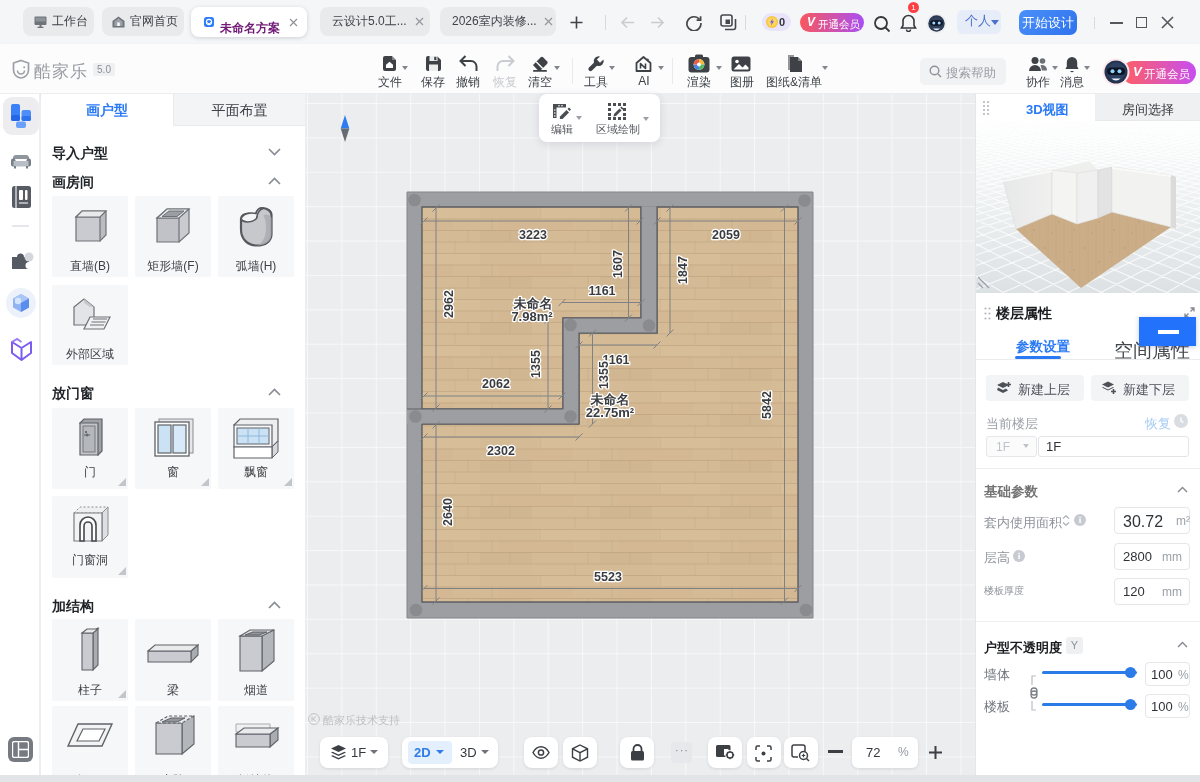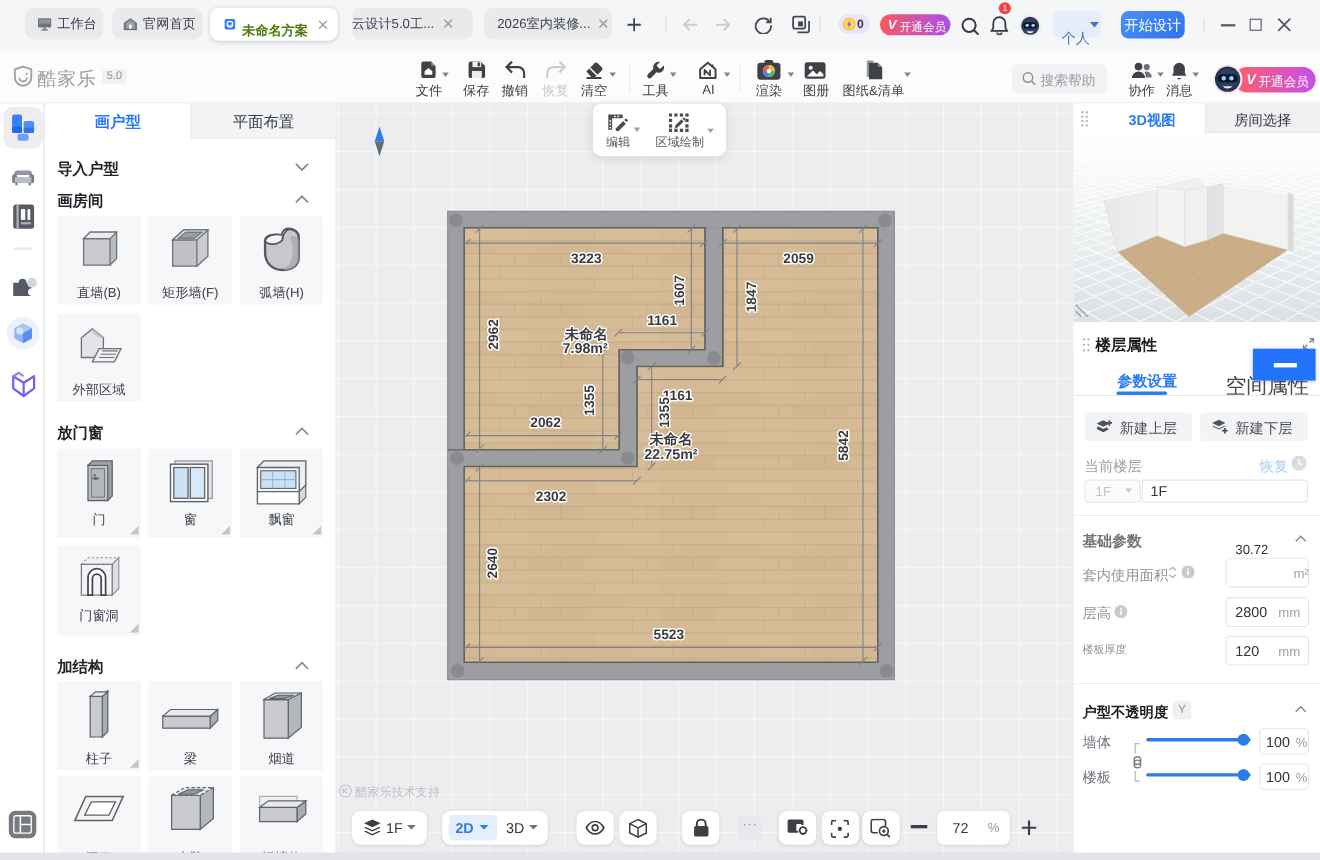--- a/index.html
+++ b/index.html
@@ -39,28 +39,28 @@
     </svg>
   <span style="margin-left:5px">官网首页</span>
 </div>
 
 <div class="tab" style="left:191px;width:116px;height:30px;background:#fff;box-shadow:0 1px 4px rgba(30,40,60,.18);">
   <svg style="margin-left:13px" width="10" height="10" viewBox="0 0 10 10">
       <rect width="10" height="10" rx="2.5" fill="#2e7cf6"></rect>
       <circle cx="5" cy="5" r="2.6" fill="none" stroke="#fff" stroke-width="1.1"></circle>
       <path d="M3.5 5.2 a1.5 1.5 0 0 0 3 0" fill="none" stroke="#fff" stroke-width="0.9"></path>
     </svg>
-  <span style="margin-left:6px;font-weight:bold;color:#4d7c0f;margin-top:13px;">未命名方案</span>
+  <span style="margin-left:6px;font-weight:bold;color:#701a75;margin-top:13px;">未命名方案</span>
   <svg style="margin-left:9px" width="9" height="9" viewBox="0 0 9 9">
       <path d="M1 1 L8 8 M8 1 L1 8" stroke="#8e9298" stroke-width="1.2"></path>
     </svg>
 </div>
 
 <div class="tab" style="left:320px;width:110px;color:#3f434a;">
-  <span style="">云设计5.0工...</span>
+  <span style="margin-left:12px">云设计5.0工...</span>
   <svg style="margin-left:8px" width="9" height="9" viewBox="0 0 9 9">
       <path d="M1 1 L8 8 M8 1 L1 8" stroke="#94989e" stroke-width="1.2"></path>
     </svg>
 </div>
 
 <div class="tab" style="left:440px;width:116px;color:#3f434a;">
   <span style="margin-left:12px">2026室内装修...</span>
   <svg style="margin-left:7px" width="9" height="9" viewBox="0 0 9 9">
       <path d="M1 1 L8 8 M8 1 L1 8" stroke="#94989e" stroke-width="1.2"></path>
     </svg>
@@ -118,21 +118,21 @@
     <circle cx="10.5" cy="10.5" r="10" fill="#eceef2"></circle>
     <circle cx="10.5" cy="10.5" r="8.2" fill="#2b3850"></circle>
     <path d="M3.5 9.5 a7.2 7.2 0 0 1 14 0 l-0.5 3 a6.8 6.8 0 0 1-13 0 Z" fill="#31415e"></path>
     <rect x="4.2" y="7.2" width="12.6" height="5.6" rx="2.8" fill="#0e1524"></rect>
     <circle cx="7.8" cy="10" r="1.5" fill="#9fd8ff"></circle>
     <circle cx="13.2" cy="10" r="1.5" fill="#9fd8ff"></circle>
     <path d="M7 15.5 a4.5 4.5 0 0 0 7 0" fill="#e8f0f8"></path>
   </svg>
 
 <div class="abs" style="left:957px;top:10px;width:44px;height:24px;border-radius:6px;background:#e6edf8;"></div>
-<div class="abs" style="left:965px;top:26px;font-size:13px;color:#4a70c9;font-family:Liberation Mono, monospace;">个人</div>
+<div class="abs" style="left:965px;top:12px;font-size:13px;color:#4a70c9;font-family:Liberation Mono, monospace;">个人</div>
 <div class="caret" style="left:991px;top:20px;border-top-color:#4a70c9;"></div>
 
 <div class="abs" style="left:1019px;top:10px;width:58px;height:25px;border-radius:7px;background:linear-gradient(135deg,#4a90f8,#2f72ee);color:#fff;font-size:13px;text-align:center;line-height:25px;">开始设计</div>
 <div class="abs" style="left:1094px;top:17px;width:1px;height:12px;background:#d8dadd;"></div>
 
 <div class="abs" style="left:1110px;top:22px;width:13px;height:2px;background:#54585e;"></div>
 <div class="abs" style="left:1136px;top:17px;width:11px;height:11px;border:1.6px solid #54585e;"></div>
 <svg class="abs" style="left:1161px;top:16px;" width="13" height="13" viewBox="0 0 13 13">
     <path d="M1 1 L12 12 M12 1 L1 12" stroke="#54585e" stroke-width="1.6"></path>
   </svg>
@@ -744,21 +744,21 @@
 <div class="abs" style="left:984px;top:514px;font-size:13px;color:#8f939b;">套内使用面积</div>
 <svg class="abs" style="left:1062px;top:515px;" width="8" height="11" viewBox="0 0 8 11">
     <path d="M1 3.5 L4 0.8 L7 3.5 M1 7.5 L4 10.2 L7 7.5" stroke="#aaaeb5" stroke-width="1.2" fill="none"></path>
   </svg>
 <svg class="abs" style="left:1074px;top:514px;" width="12" height="12" viewBox="0 0 12 12">
     <circle cx="6" cy="6" r="6" fill="#c7cad0"></circle>
     <rect x="5.3" y="5" width="1.5" height="4" fill="#fff"></rect>
     <rect x="5.3" y="2.8" width="1.5" height="1.5" fill="#fff"></rect>
   </svg>
 <div class="abs" style="left:1114px;top:507px;width:76px;height:27px;border:1px solid #e4e6e9;border-radius:4px;background:#fff;"></div>
-<div class="abs" style="left:1123px;top:493px;font-size:12px;color:#2f3338;text-align:right;">30.72</div>
+<div class="abs" style="left:1123px;top:513px;font-size:16px;color:#2f3338;text-align:right;">30.72</div>
 <div class="abs" style="left:1164px;top:514px;font-size:12px;color:#9ba0a7;padding-left:12px;">m²</div>
 <div class="abs" style="left:984px;top:549px;font-size:13px;color:#8f939b;">层高</div>
 <svg class="abs" style="left:1013px;top:550px;" width="12" height="12" viewBox="0 0 12 12">
     <circle cx="6" cy="6" r="6" fill="#c7cad0"></circle>
     <rect x="5.3" y="5" width="1.5" height="4" fill="#fff"></rect>
     <rect x="5.3" y="2.8" width="1.5" height="1.5" fill="#fff"></rect>
   </svg>
 <div class="abs" style="left:1114px;top:543px;width:76px;height:27px;border:1px solid #e4e6e9;border-radius:4px;background:#fff;"></div>
 <div class="abs" style="left:1123px;top:549px;font-size:13px;color:#2f3338;">2800</div>
 <div class="abs" style="left:1162px;top:550px;font-size:12px;color:#9ba0a7;">mm</div>

